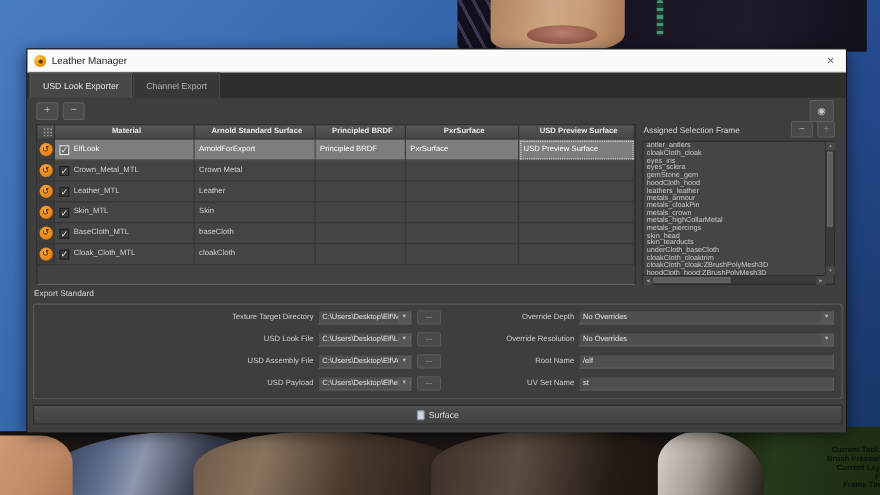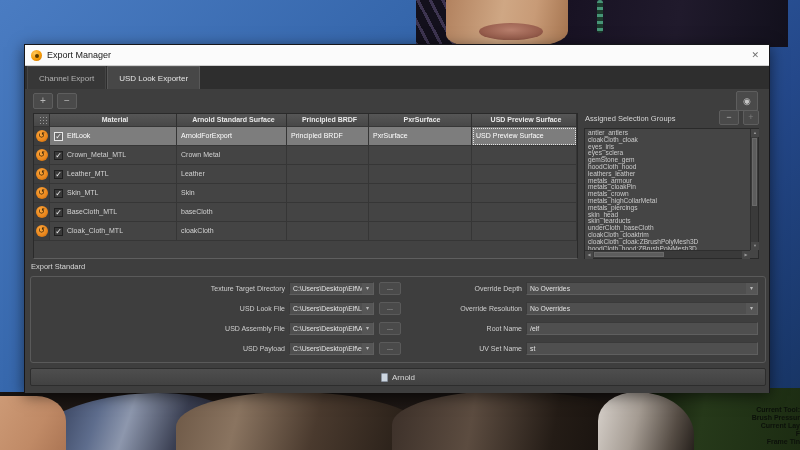--- a/index.html
+++ b/index.html
@@ -142,27 +142,27 @@
     <div>Frame Tin</div>
   </div>
 </div>
 
 <div class="abs dialog">
 
   <div class="abs titlebar">
     <span class="app-icon">
         <i></i>
       </span>
-    <span class="win-title">Export Manager</span>
+    <span class="win-title">Leather Manager</span>
     <span class="close-btn">✕</span>
   </div>
 
   <div class="abs tabbar">
+    <div class="tab active">USD Look Exporter</div>
     <div class="tab">Channel Export</div>
-    <div class="tab active">USD Look Exporter</div>
   </div>
 
   <div class="abs content">
 
     <div class="sq-btn btn-add">+</div>
     <div class="sq-btn btn-remove">−</div>
     <div class="sq-btn btn-gear">◉</div>
 
     <div class="abs mtable">
       <div class="thead">
@@ -278,21 +278,21 @@
             </span>
             <span>Cloak_Cloth_MTL</span>
           </div>
         <div class="tc">cloakCloth</div>
         <div class="tc"></div>
         <div class="tc"></div>
         <div class="tc"></div>
       </div>
     </div>
 
-    <div class="abs grp-title">Assigned Selection Groups</div>
+    <div class="abs grp-title">Assigned Selection Frame</div>
     <div class="sq-btn btn-grp-remove">−</div>
     <div class="sq-btn btn-grp-add">+</div>
 
     <div class="abs grp-list">
       <div class="grp-items">
         <div>antler_antlers</div>
         <div>cloakCloth_cloak</div>
         <div>eyes_iris</div>
         <div>eyes_sclera</div>
         <div>gemStone_gem</div>
@@ -353,17 +353,17 @@
         <span class="flabel lb-l">USD Payload</span>
         <span class="combo" style="left:258px;width:85px;"><span>C:\Users\Desktop\Elf\elf.usda</span><span class="arrow">▾</span></span>
         <span class="browse" style="left:348px;">...</span>
         <span class="flabel" style="position:absolute;left:371px;width:120px;">UV Set Name</span>
         <span class="tinput" style="left:495px;width:232px;">st</span>
       </div>
     </div>
 
     <div class="abs export-btn">
       <span class="doc-icon"></span>
-      <span>Arnold</span>
+      <span>Surface</span>
     </div>
 
   </div>
 </div>
 
 </body></html>

